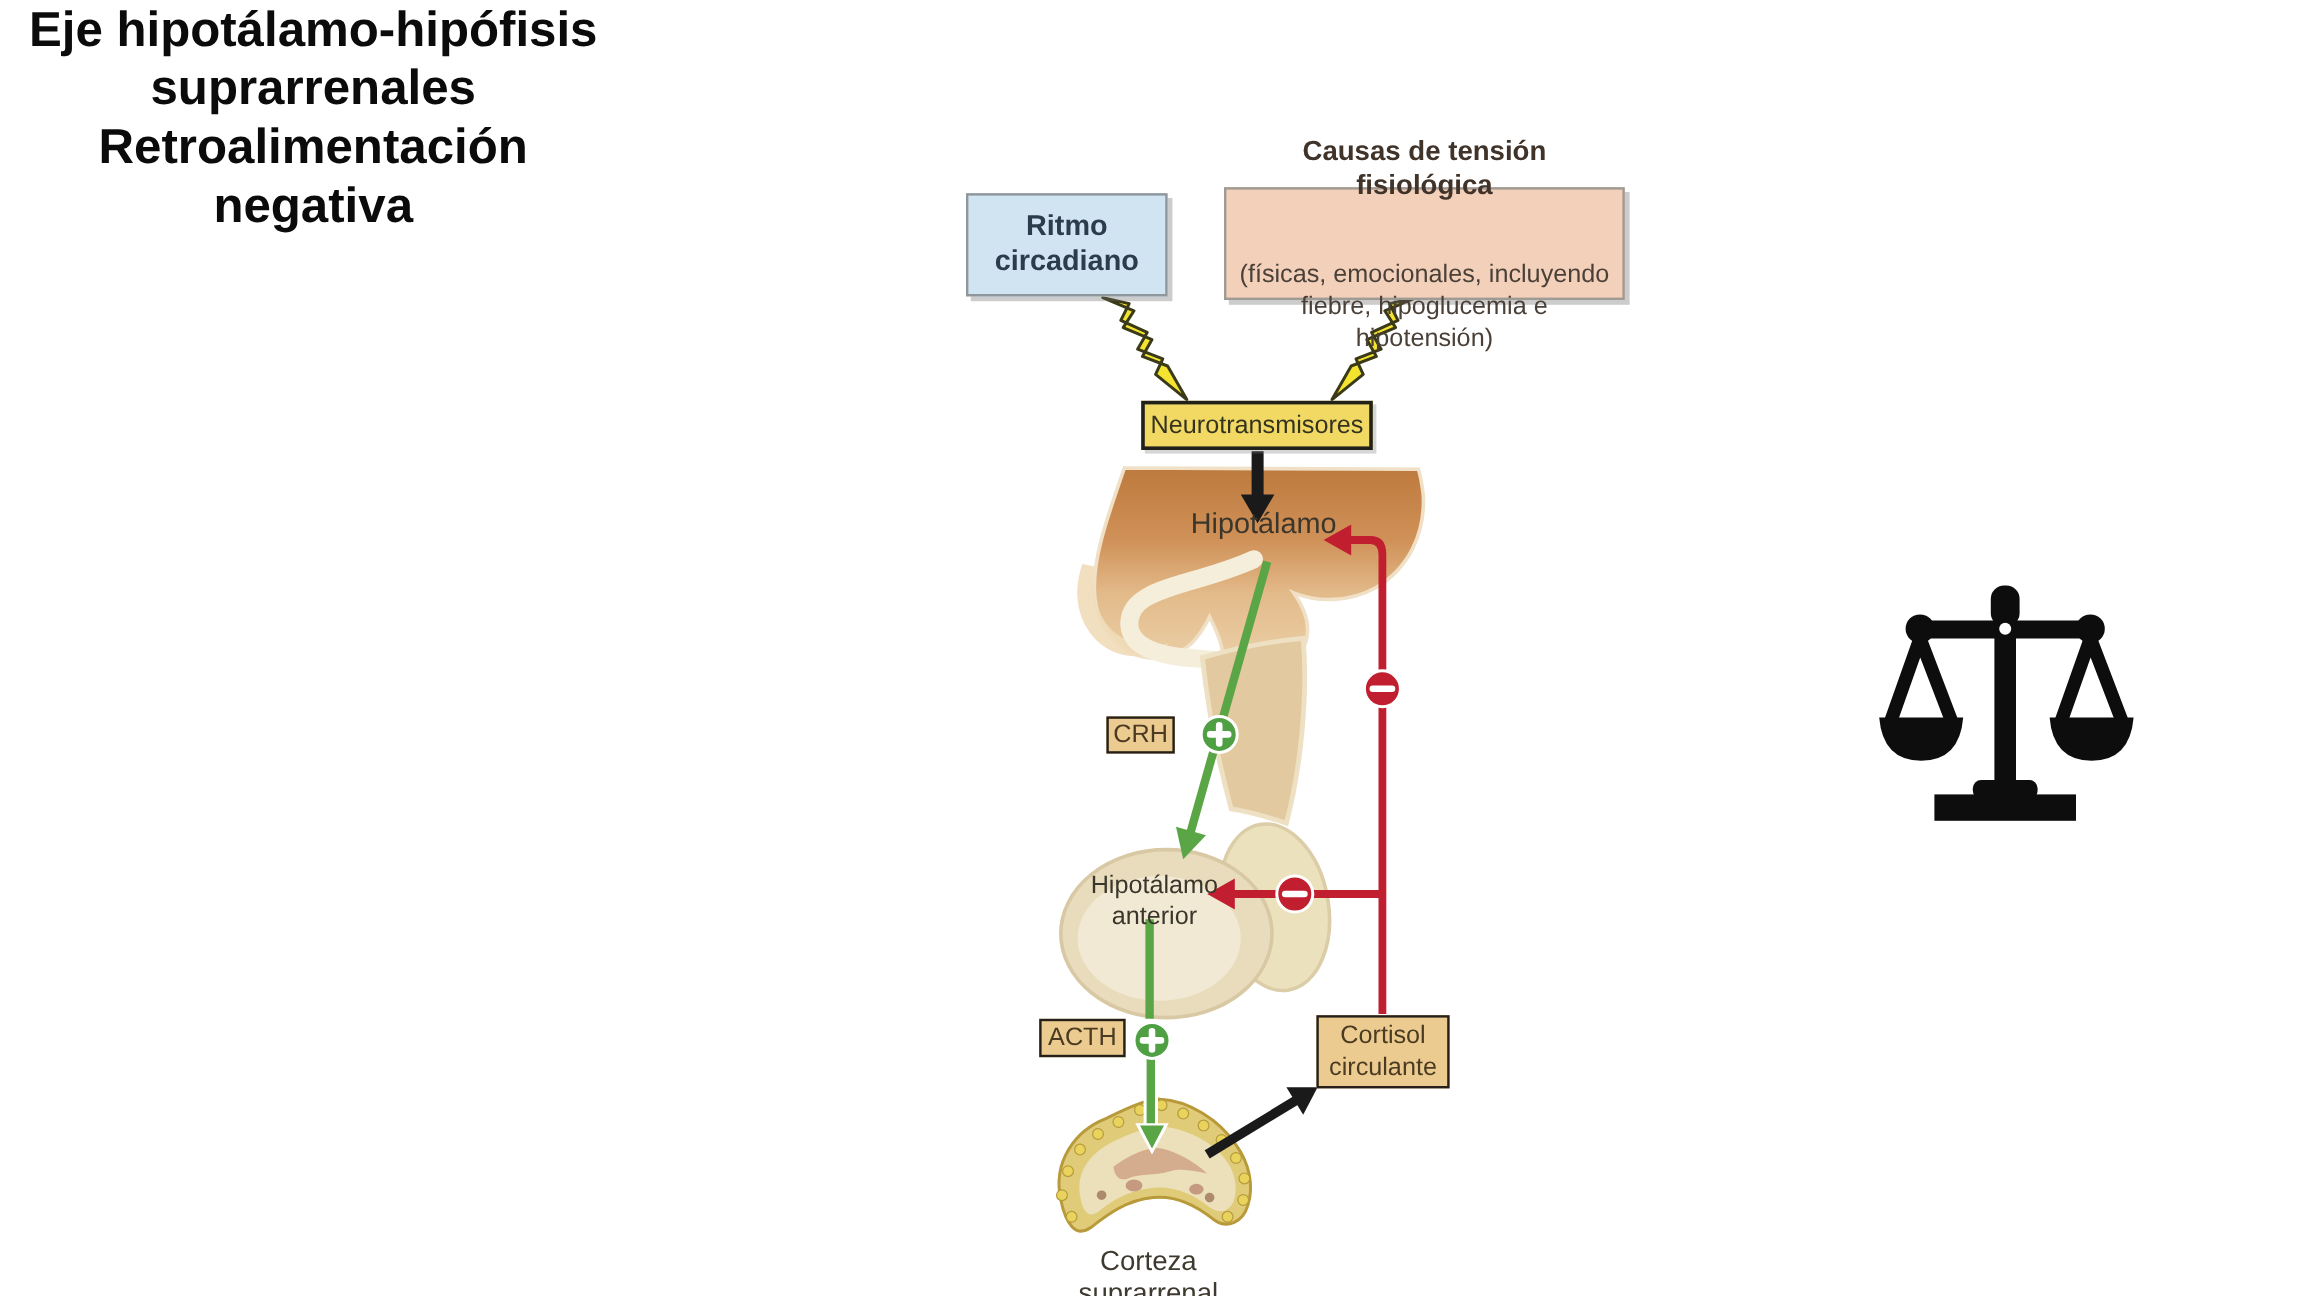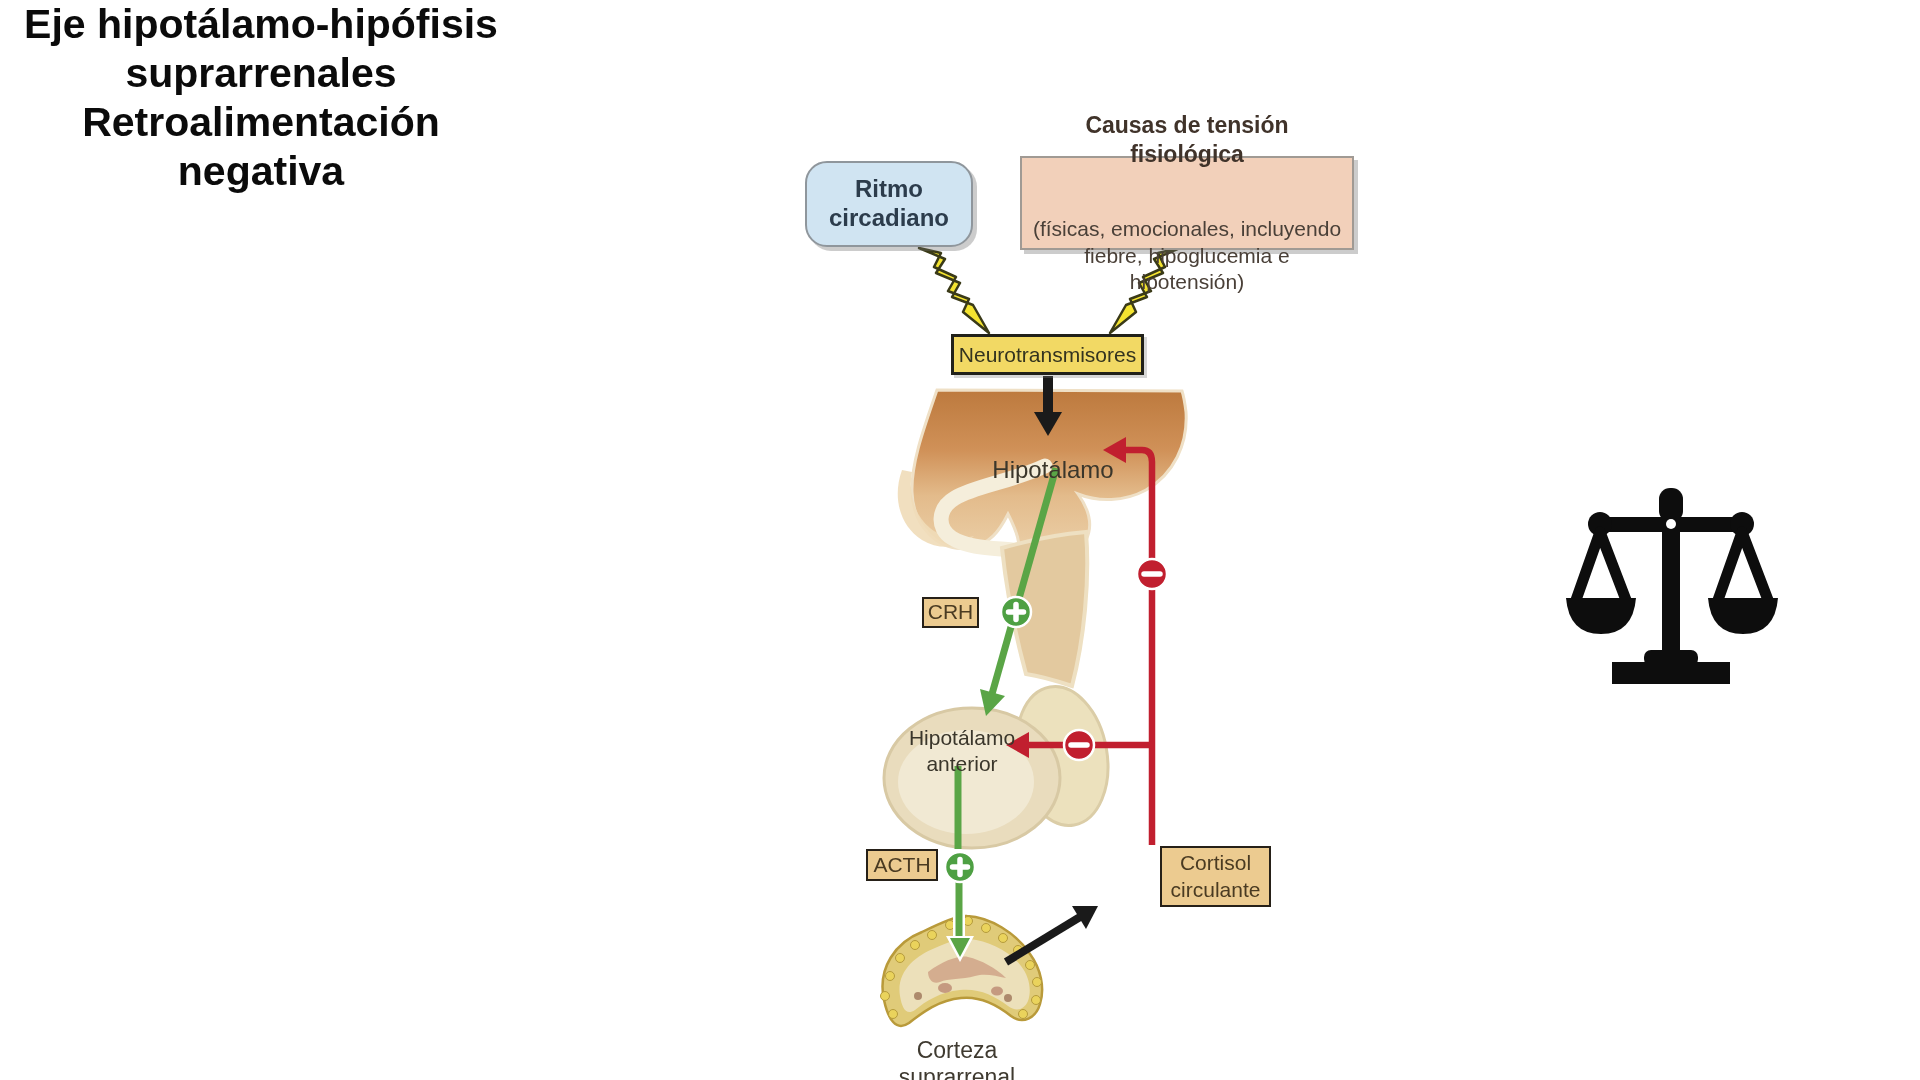--- a/index.html
+++ b/index.html
@@ -177,44 +177,44 @@
       <rect x="1644" y="650" width="54" height="16" rx="7"></rect>
       <rect x="1612" y="662" width="118" height="22"></rect>
     </g>
   </svg>
 
   <div id="main-title">
     <div>Eje hipotálamo-hipófisis suprarrenales</div>
     <div>Retroalimentación negativa</div>
   </div>
 
-  <div class="box blue-box shadow3d" style="left:805px;top:161px;width:168px;height:86px;border-radius:22px;">
+  <div class="box blue-box shadow3d" style="left:805px;top:161px;width:168px;height:86px;">
     <span>Ritmo circadiano</span>
   </div>
 
   <div class="box pink-box shadow3d" style="left:1020px;top:156px;width:334px;height:94px;">
     <span class="pink-title">Causas de tensión fisiológica</span>
     <span class="pink-detail">(físicas, emocionales, incluyendo fiebre, hipoglucemia e hipotensión)</span>
   </div>
 
   <div class="box yellow-box" style="left:951px;top:334px;width:193px;height:41px;box-shadow:3px 3px 0 rgba(120,120,120,0.3);">
     <span>Neurotransmisores</span>
   </div>
 
-  <div class="lbl organ-lbl" style="left:978px;top:456px;width:150px;font-size:24px;">Hipotálamo</div>
+  <div class="lbl organ-lbl" style="left:978px;top:423px;width:150px;font-size:24px;">Hipotálamo</div>
 
   <div class="box tan-box" style="left:922px;top:597px;width:57px;height:31px;">
     <span>CRH</span>
   </div>
 
   <div class="lbl organ-lbl" style="left:906px;top:725px;width:112px;font-size:21px;line-height:1.25;">Hipotálamo anterior</div>
 
   <div class="box tan-box" style="left:866px;top:849px;width:72px;height:32px;">
     <span>ACTH</span>
   </div>
 
-  <div class="box tan-box" style="left:1160px;top:846px;width:111px;height:61px;">
+  <div class="box tan-box" style="left:1097px;top:846px;width:111px;height:61px;">
     <span>Cortisol circulante</span>
   </div>
 
   <div class="lbl organ-lbl" style="left:857px;top:1037px;width:200px;font-size:23px;color:#3f3a30;">Corteza suprarrenal</div>
 
 </div>
 
 </body></html>

